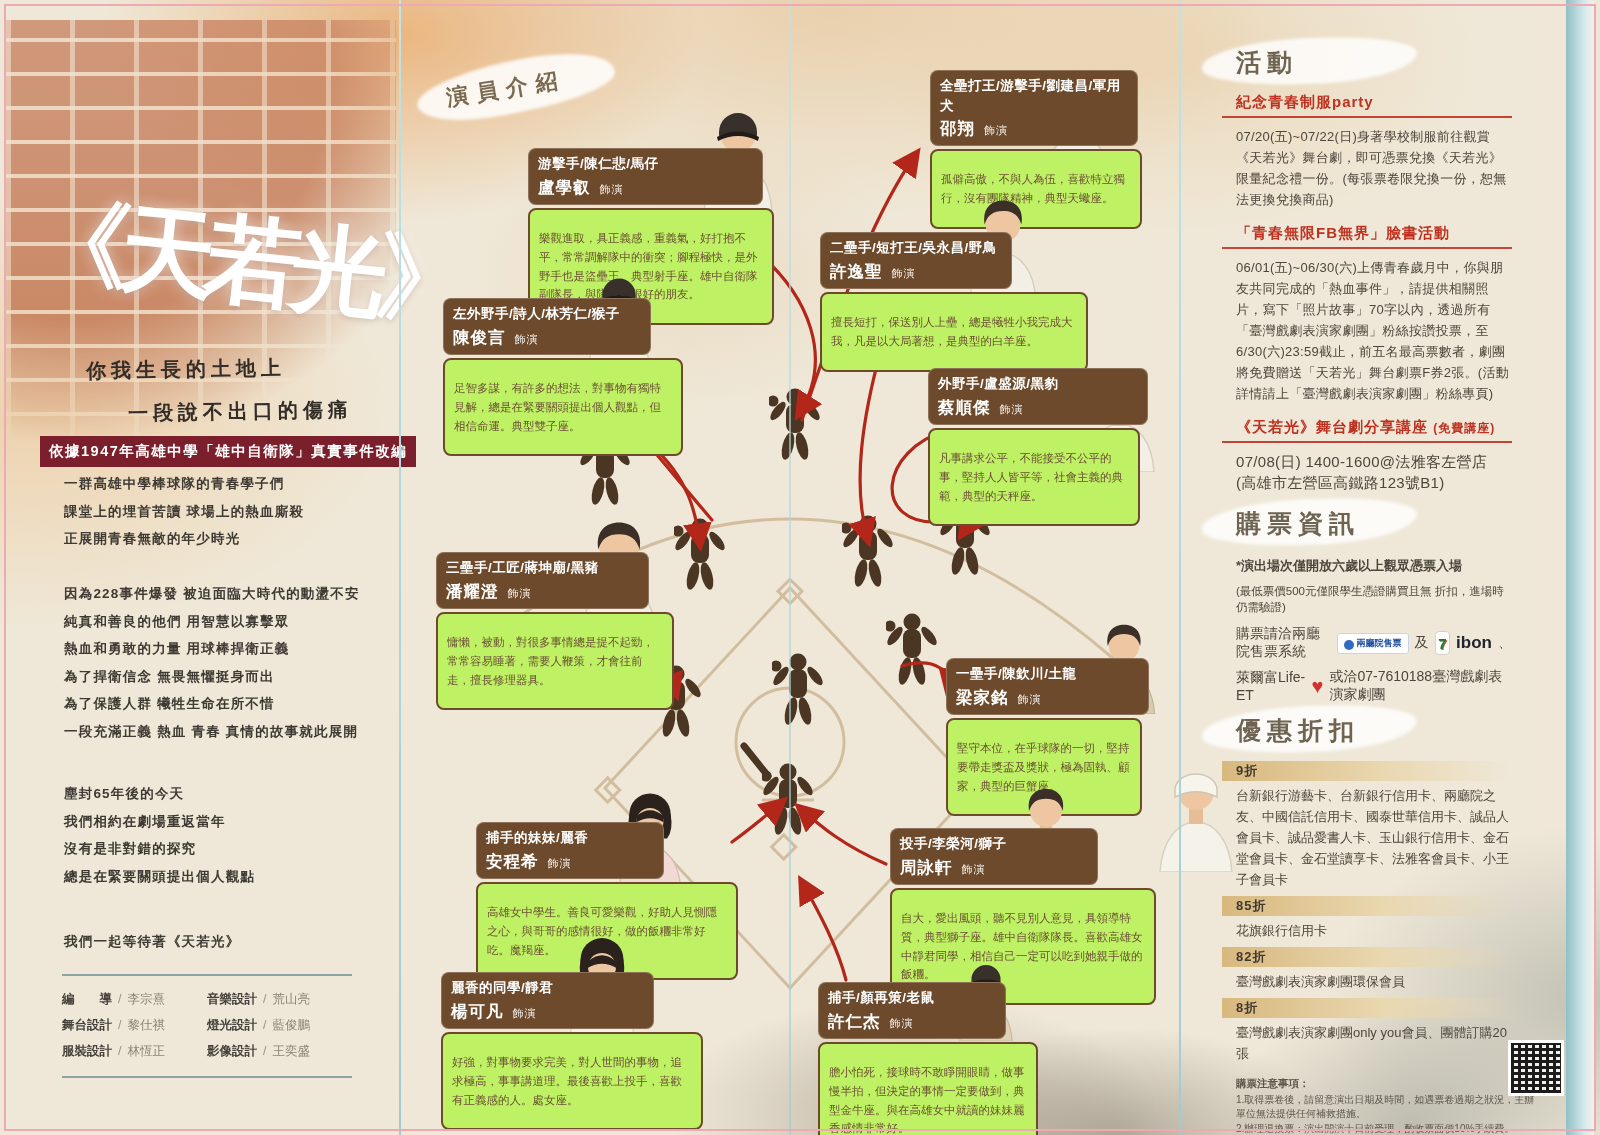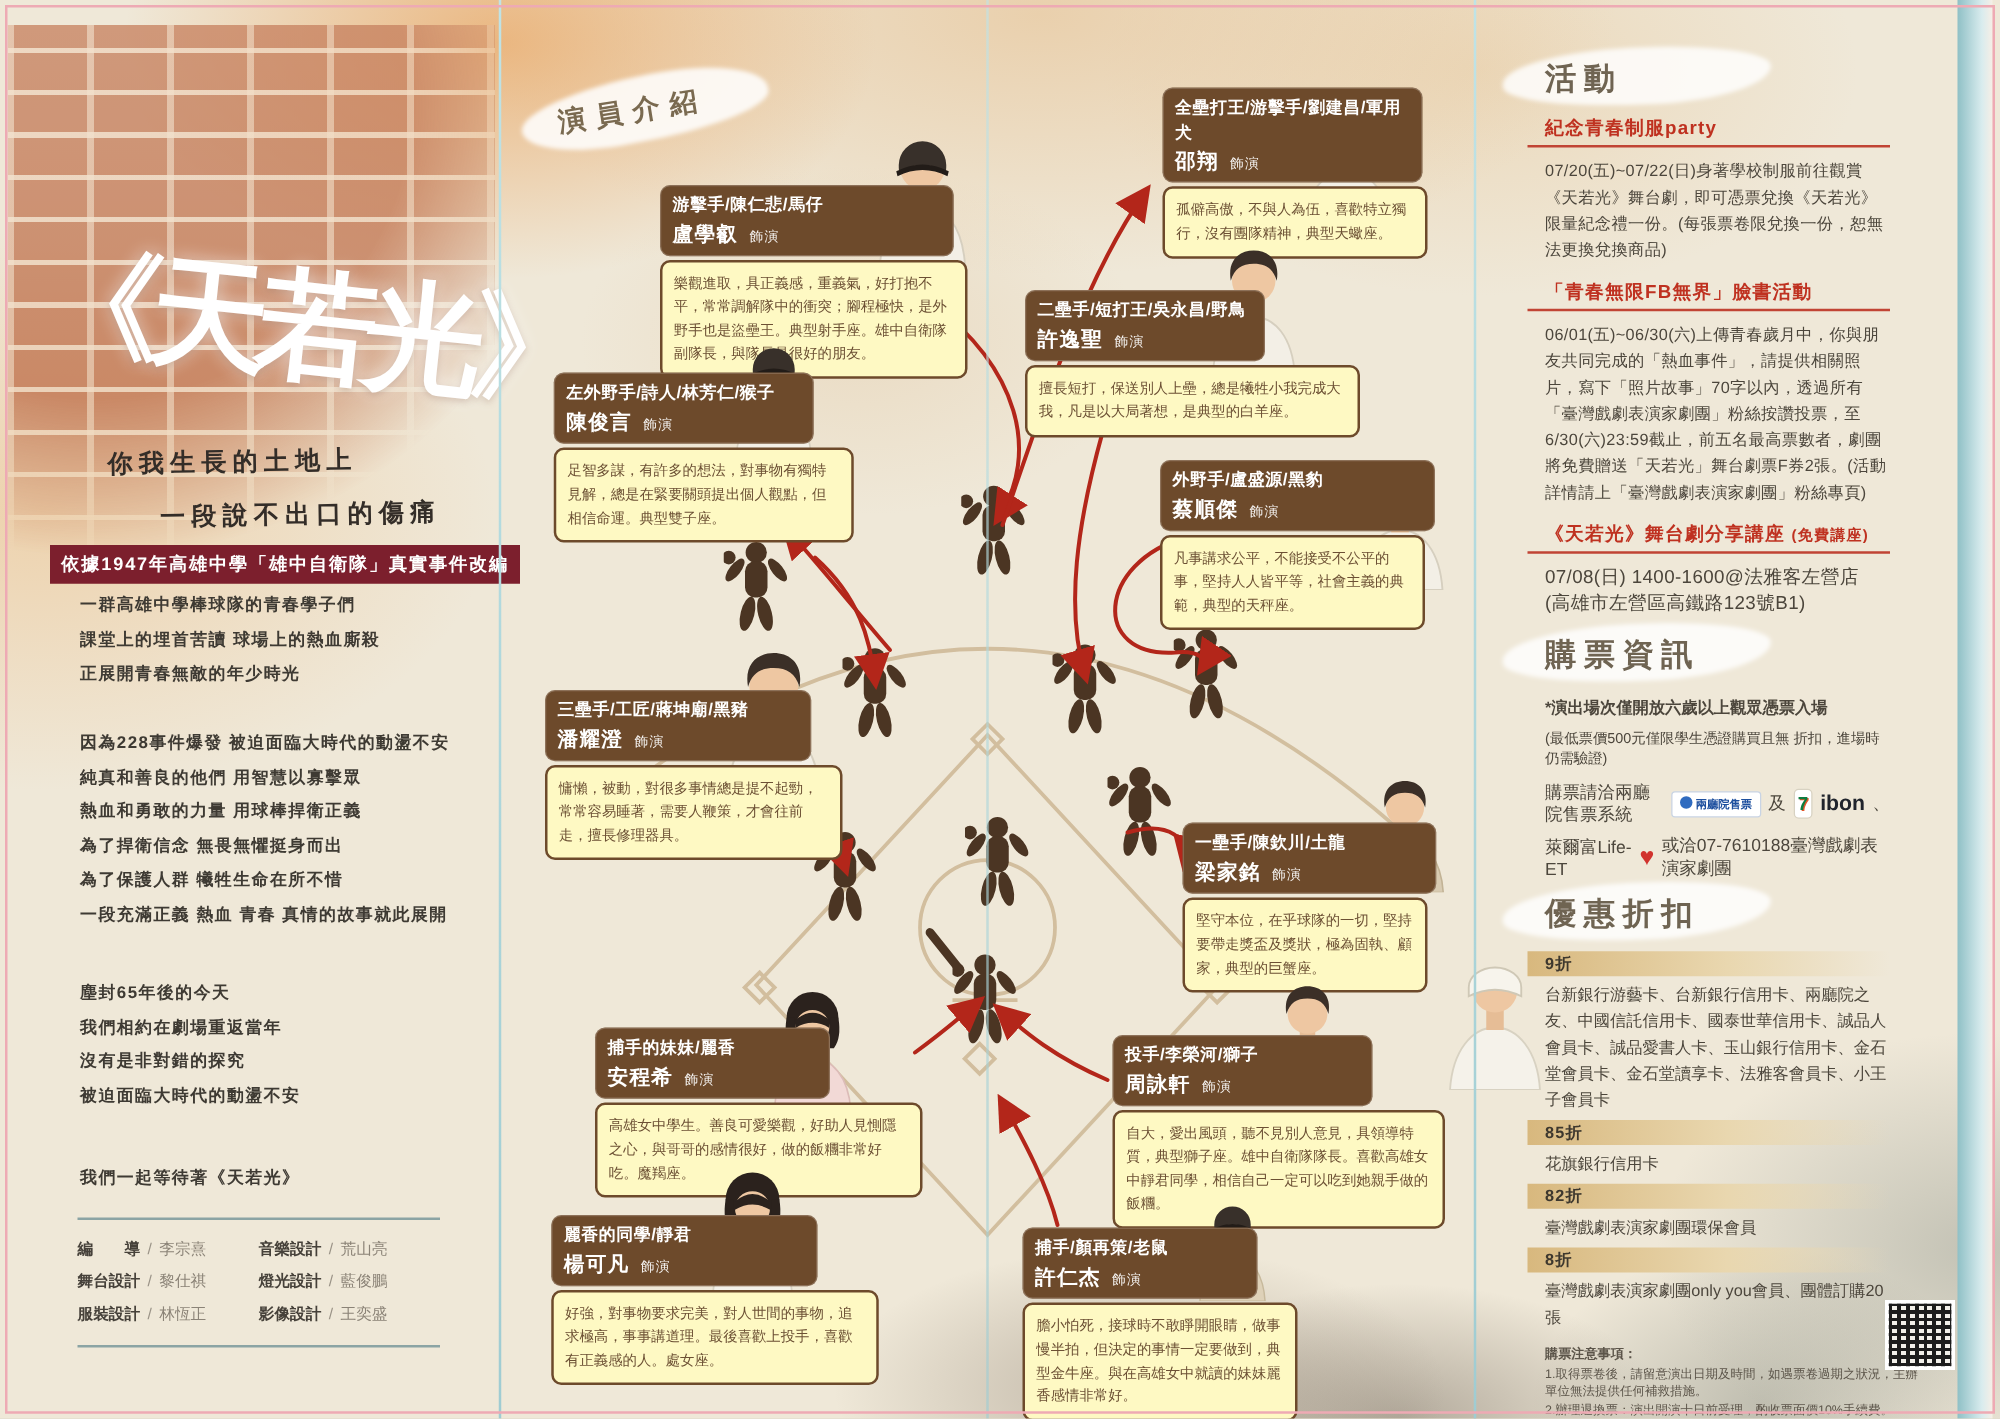--- a/index.html
+++ b/index.html
@@ -55,22 +55,22 @@
   .cast-header::before{content:"";position:absolute;left:-30px;top:-12px;width:200px;height:52px;
      background:rgba(255,255,255,.85);border-radius:60% 50% 55% 45%/55% 60% 45% 55%;
      filter:blur(1.5px);z-index:-1;transform:rotate(-2deg);}
   .field{position:absolute;left:400px;top:0;z-index:2;}
   .card{position:absolute;z-index:10;width:var(--dw);}
   .card .head{width:var(--hw);background:#6d4a2b;border-radius:8px;padding:6px 10px;color:#fff;
      position:relative;z-index:2;box-shadow:inset 0 0 0 1px rgba(255,255,255,.22);}
   .card .role{font-size:13.5px;font-weight:bold;line-height:1.45;letter-spacing:.5px;}
   .card .actor-line{font-size:16.5px;font-weight:bold;margin-top:3px;letter-spacing:1px;}
   .card .acts{font-size:11px;font-weight:normal;margin-left:9px;opacity:.95;}
-  .card .desc{width:var(--dw);box-sizing:border-box;background:#fef9c3;border:2px solid #6d4a2b;
-     border-radius:8px;padding:8px 9px;margin-top:3px;color:#6c5034;font-size:11.5px;
+  .card .desc{width:var(--dw);box-sizing:border-box;background:#bef264;border:2px solid #6d4a2b;
+     border-radius:8px;padding:19px 9px;margin-top:3px;color:#6c5034;font-size:11.5px;
      line-height:1.65;position:relative;z-index:2;}
   .card .photo{position:absolute;left:var(--px);top:var(--py);width:var(--pw);height:var(--ph);z-index:1;}
   .photo svg{width:100%;height:100%;}
   .photo-free{position:absolute;left:1146px;top:752px;width:100px;height:142px;z-index:3;}
   .c1{left:528px;top:148px;--hw:215px;--dw:246px;--px:160px;--py:-58px;--pw:100px;--ph:122px}
   .c2{left:930px;top:70px; --hw:188px;--dw:212px;--px:95px; --py:-18px;--pw:105px;--ph:135px}
   .c3{left:820px;top:232px;--hw:172px;--dw:268px;--px:108px;--py:-48px;--pw:150px;--ph:116px}
   .c4{left:443px;top:298px;--hw:188px;--dw:240px;--px:120px;--py:-38px;--pw:112px;--ph:106px}
   .c5{left:928px;top:368px;--hw:200px;--dw:212px;--px:142px;--py:-46px;--pw:100px;--ph:150px}
   .c6{left:436px;top:552px;--hw:193px;--dw:238px;--px:114px;--py:-48px;--pw:138px;--ph:130px}
@@ -90,21 +90,21 @@
   .red-h{color:#bf3120;font-weight:bold;font-size:15px;letter-spacing:1px;
      border-bottom:2px solid #c14434;padding-bottom:4px;margin:14px 0 8px -14px;padding-left:14px;}
   .red-h .note-sm{font-size:12px;}
   .rbody{font-size:13px;line-height:21px;letter-spacing:.3px;}
   .t-note{font-size:13px;font-weight:bold;margin:17px 0 8px 0;}
   .t-price{margin:0 0 4px 0;}
   .t-price .lbl{font-size:14px;}
   .t-price .num{font-family:"DejaVu Serif",serif;font-style:italic;font-size:21px;letter-spacing:1px;}
   .t-pnote{font-size:11.5px;line-height:16px;margin-bottom:10px;}
   .buyrow{display:flex;align-items:center;gap:6px;font-size:14px;margin-bottom:7px;flex-wrap:nowrap;}
-  .logo-ntch{display:inline-flex;align-items:flex-start;gap:3px;background:#fff;border:1px solid #c9d4e4;
+  .logo-ntch{display:inline-flex;align-items:flex-end;gap:3px;background:#fff;border:1px solid #c9d4e4;
      border-radius:3px;padding:3px 6px;font-size:9px;color:#1d4f9e;font-weight:bold;white-space:nowrap;}
   .logo-ntch .dot{width:10px;height:10px;border-radius:50%;background:#2f6bbf;display:inline-block;}
   .logo-711{display:inline-flex;align-items:center;justify-content:center;width:22px;height:22px;
      background:#fff;border:1px solid #d8d2c2;border-radius:4px;font-weight:bold;font-size:15px;
      color:#0c7c3f;text-shadow:1px 1px 0 #e2572a;}
   .logo-ibon{font-weight:bold;font-size:17px;color:#20242c;letter-spacing:0;}
   .logo-heart{color:#d1332e;font-size:20px;line-height:1;}
   .disc{margin-bottom:6px;}
   .disc-band{background:linear-gradient(90deg,#d8b87e,#e9d7af 55%,rgba(233,215,175,0));
      font-size:13px;font-weight:bold;color:#3e382e;padding:1px 0 1px 0;margin:0 0 4px -14px;
@@ -213,21 +213,21 @@
       <div>熱血和勇敢的力量 用球棒捍衛正義</div>
       <div>為了捍衛信念 無畏無懼挺身而出</div>
       <div>為了保護人群 犧牲生命在所不惜</div>
       <div>一段充滿正義 熱血 青春 真情的故事就此展開</div>
     </div>
   <div class="ltext p3">
 
   <div>塵封65年後的今天</div>
       <div>我們相約在劇場重返當年</div>
       <div>沒有是非對錯的探究</div>
-      <div>被迫面臨大時代的動盪不安</div>
+      <div>總是在緊要關頭提出個人觀點</div>
     </div>
   <div class="ltext wait">我們一起等待著《天若光》</div>
 
   <div class="credits">
 
   <div class="cr-row">
         <span class="cr-pair">
           <span class="cr-role">編　　導</span>
           <span class="cr-slash">/</span>
           <span class="cr-name">李宗熹</span>

